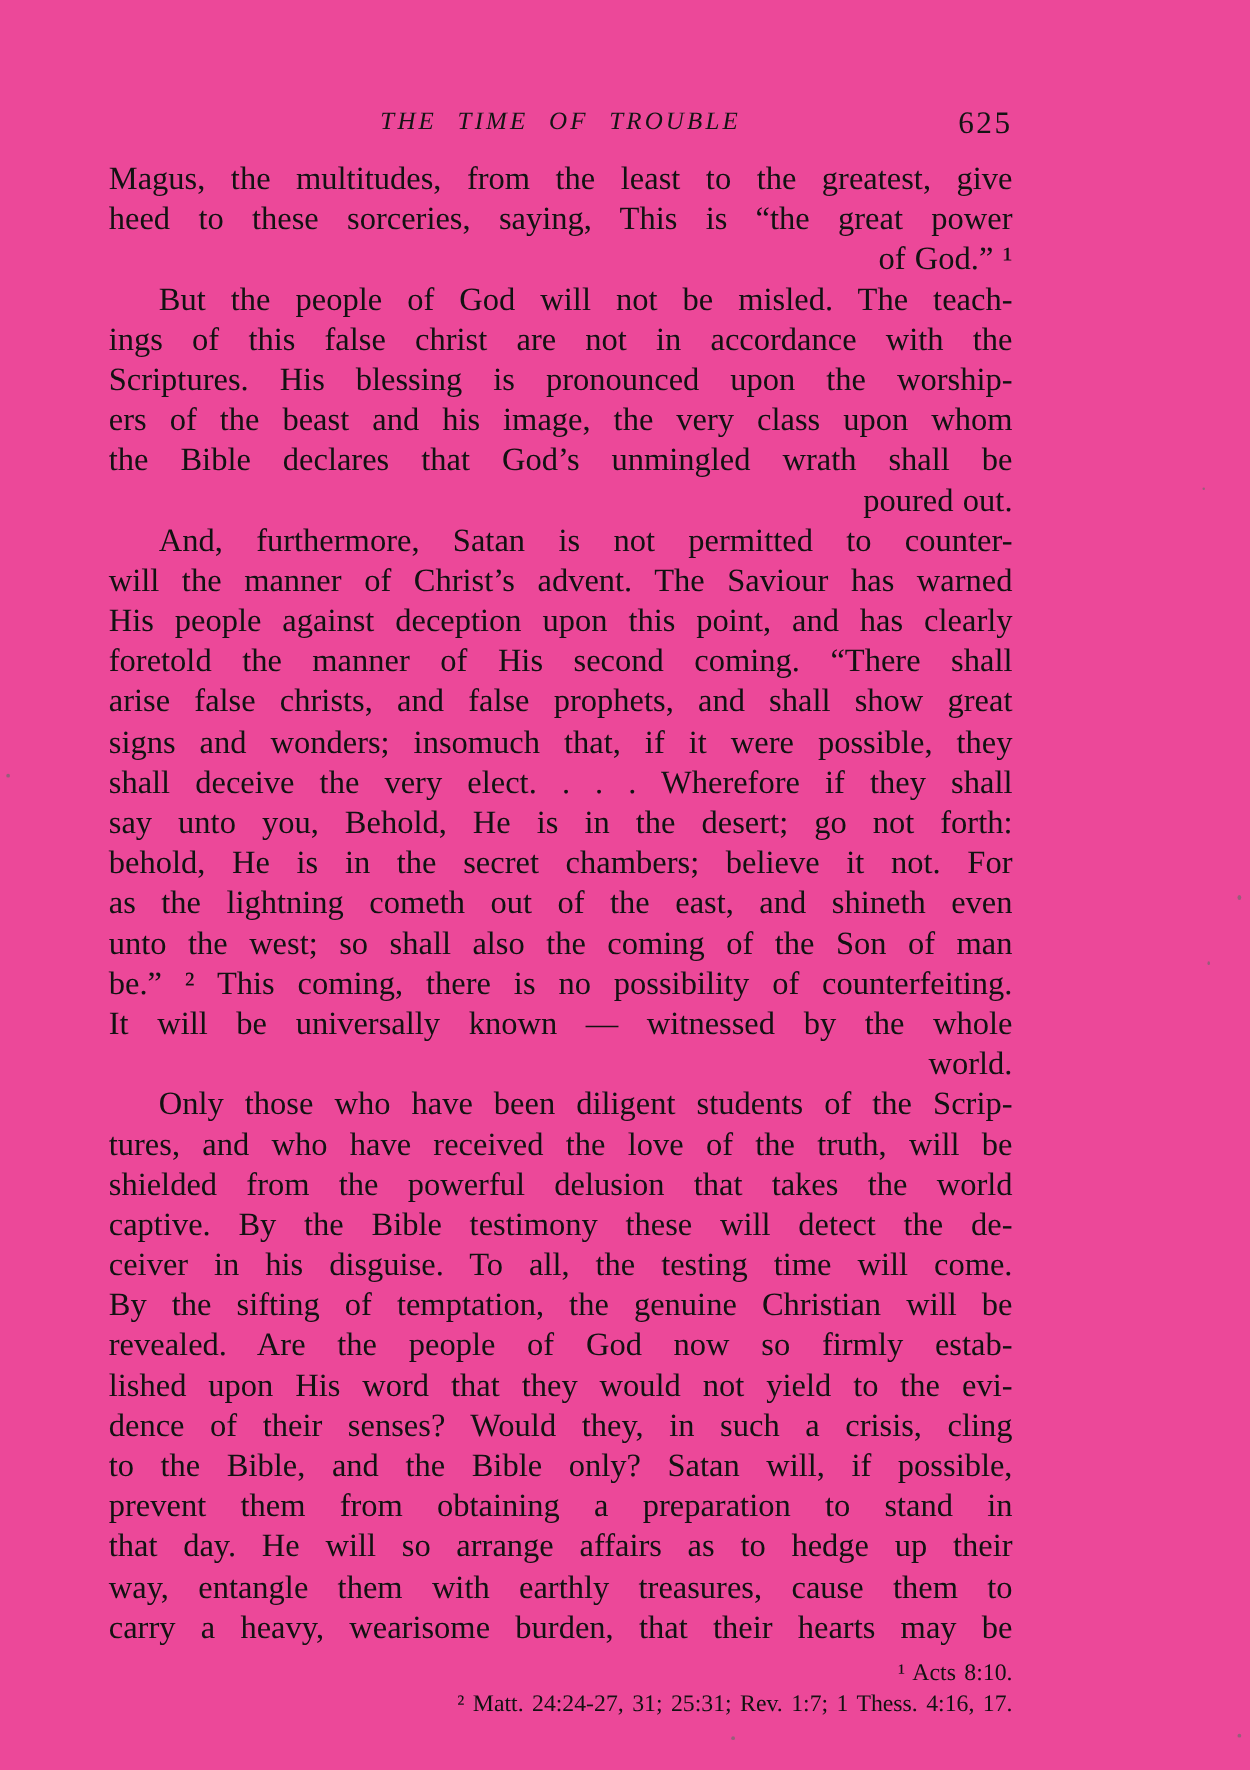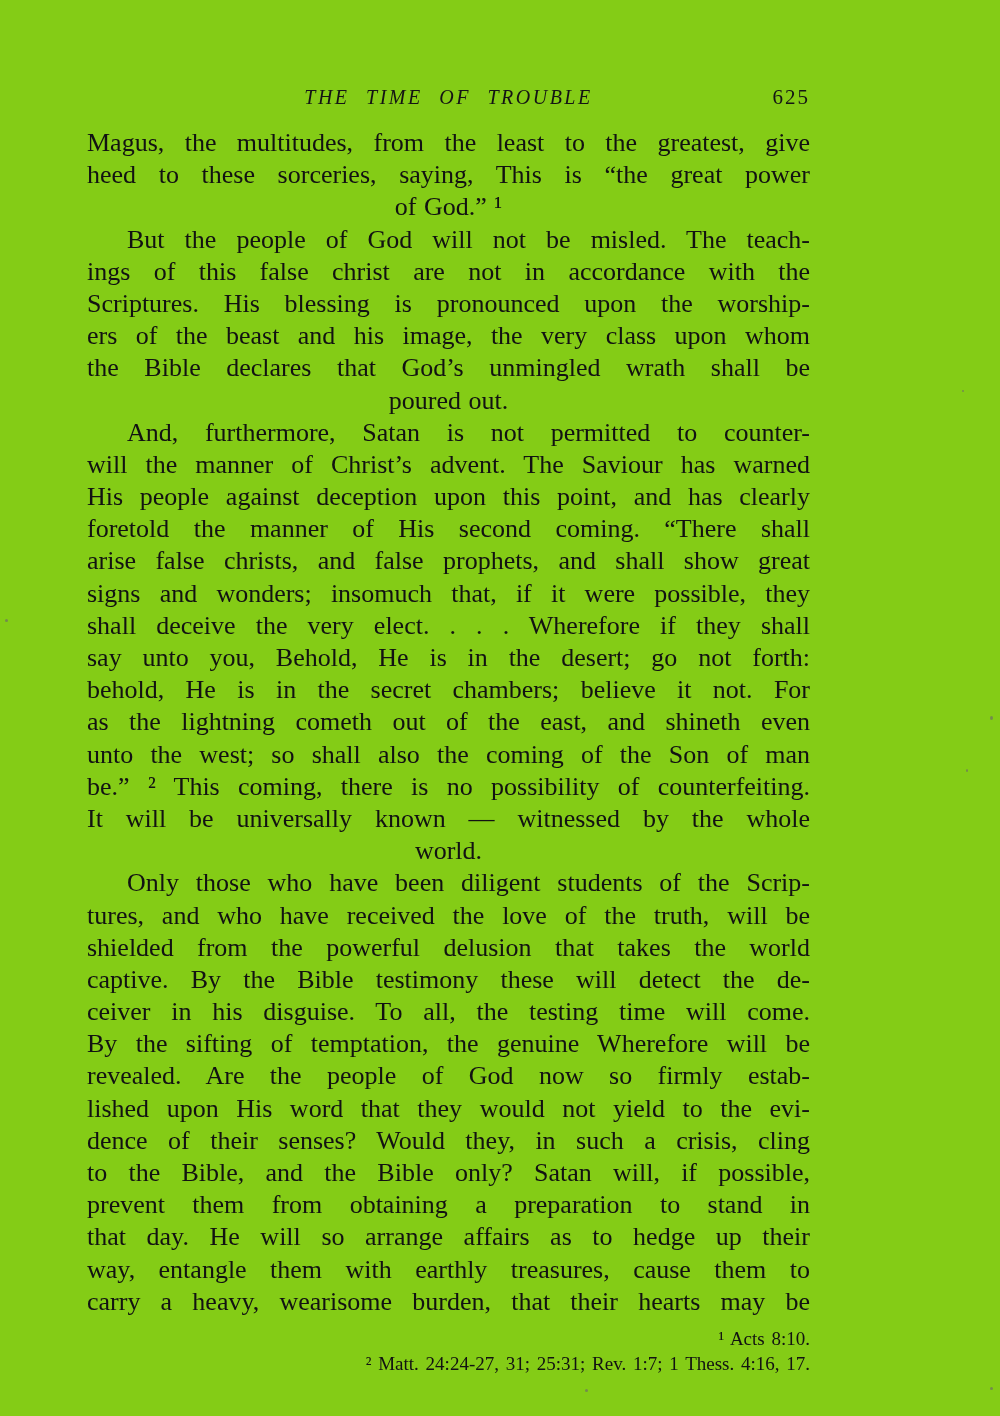--- a/index.html
+++ b/index.html
@@ -4,21 +4,21 @@
 <style>
   html, body {
     margin: 0;
     padding: 0;
     background: #ffffff;
   }
   .page {
     position: relative;
     width: 1000px;
     height: 1416px;
-    background: #84cc16;
+    background: #ec4899;
     color: #121212;
     font-family: "Liberation Serif", "DejaVu Serif", serif;
     overflow: hidden;
   }
   .running-head {
     position: absolute;
     top: 86px;
     left: 87px;
     width: 723px;
     height: 26px;
@@ -29,37 +29,37 @@
     font-style: italic;
     font-size: 20px;
     letter-spacing: 2.5px;
     word-spacing: 9px;
     color: #141414;
   }
   .page-number {
     position: absolute;
     top: -1px;
     right: 0;
-    font-size: 21px;
+    font-size: 25px;
     letter-spacing: 2px;
     font-style: normal;
     color: #141414;
     text-align: center;
   }
   .body-text {
     position: absolute;
     top: 127px;
     left: 87px;
     width: 723px;
     font-size: 26px;
   }
   .line {
     line-height: 32.2px;
     height: 32.2px;
-    text-align: center;
+    text-align: right;
     word-spacing: 1px;
   }
   .line.just {
     text-align: justify;
     text-align-last: justify;
   }
   .line.indent {
     text-indent: 40px;
   }
   .footnotes {
@@ -113,21 +113,21 @@
       <div class="line just">as the lightning cometh out of the east, and shineth even</div>
       <div class="line just">unto the west; so shall also the coming of the Son of man</div>
       <div class="line just">be.” ² This coming, there is no possibility of counterfeiting.</div>
       <div class="line just">It will be universally known — witnessed by the whole</div>
       <div class="line">world.</div>
       <div class="line just indent">Only those who have been diligent students of the Scrip-</div>
       <div class="line just">tures, and who have received the love of the truth, will be</div>
       <div class="line just">shielded from the powerful delusion that takes the world</div>
       <div class="line just">captive. By the Bible testimony these will detect the de-</div>
       <div class="line just">ceiver in his disguise. To all, the testing time will come.</div>
-      <div class="line just">By the sifting of temptation, the genuine Wherefore will be</div>
+      <div class="line just">By the sifting of temptation, the genuine Christian will be</div>
       <div class="line just">revealed. Are the people of God now so firmly estab-</div>
       <div class="line just">lished upon His word that they would not yield to the evi-</div>
       <div class="line just">dence of their senses? Would they, in such a crisis, cling</div>
       <div class="line just">to the Bible, and the Bible only? Satan will, if possible,</div>
       <div class="line just">prevent them from obtaining a preparation to stand in</div>
       <div class="line just">that day. He will so arrange affairs as to hedge up their</div>
       <div class="line just">way, entangle them with earthly treasures, cause them to</div>
       <div class="line just">carry a heavy, wearisome burden, that their hearts may be</div>
     </main>
 

